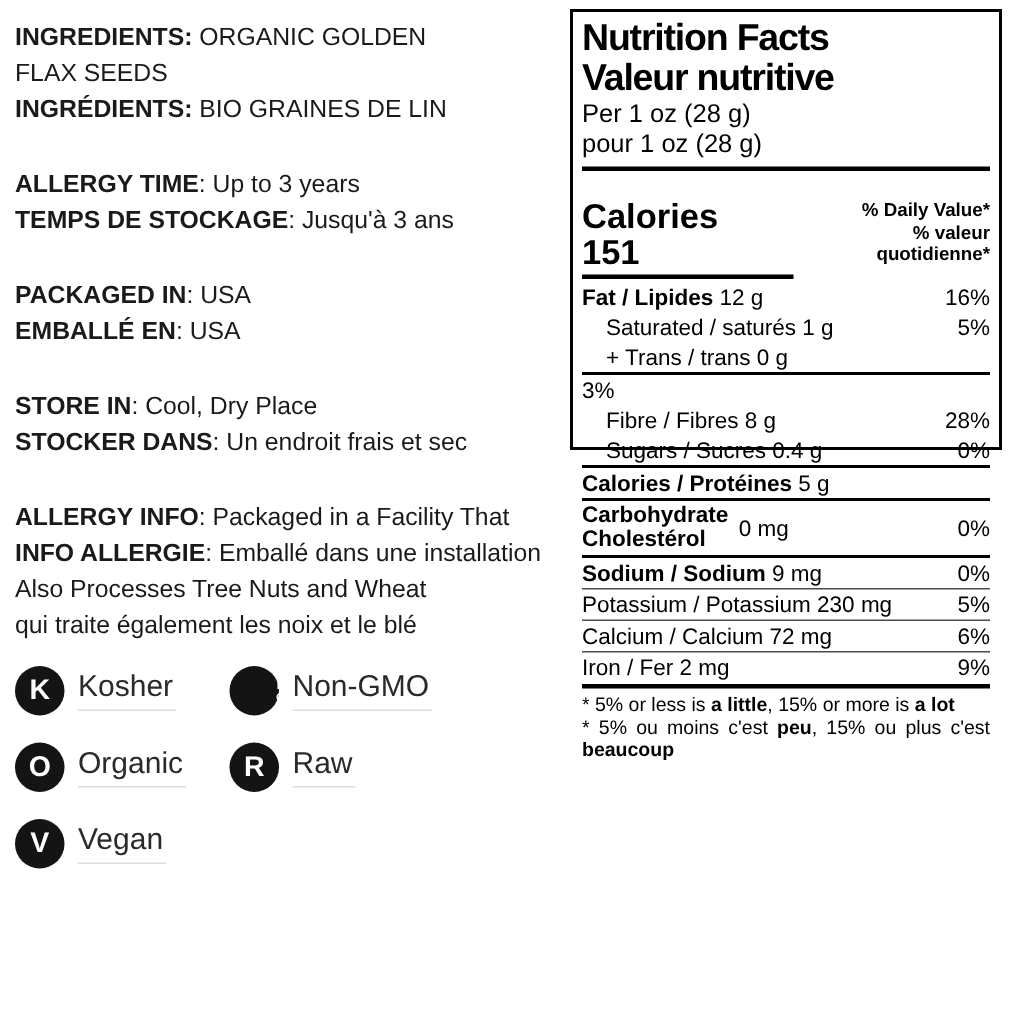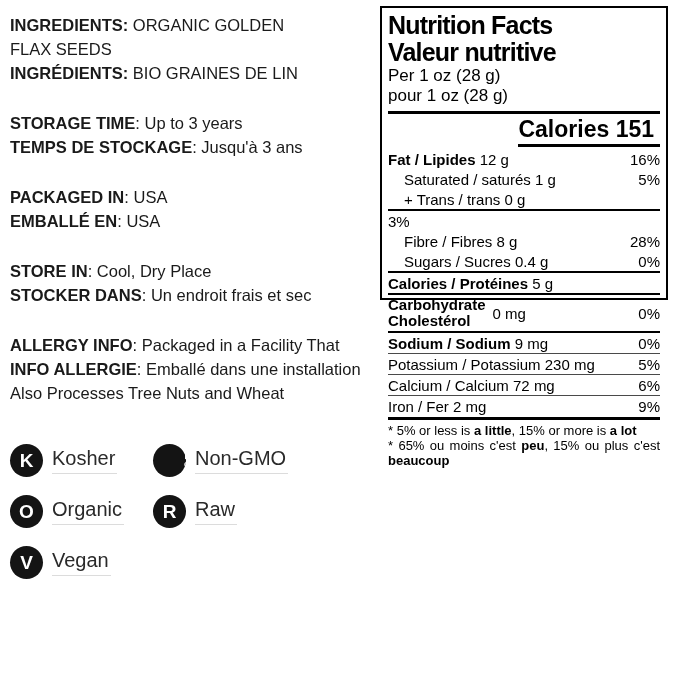--- a/index.html
+++ b/index.html
@@ -27,21 +27,21 @@
 
   
   #panel{
     position:absolute;left:380px;top:6px;width:288px;height:294px;
     border:2px solid #000;box-sizing:border-box;padding:4px 6px 0 6px;color:#000;
   }
   .nf-title{font-size:25px;font-weight:bold;line-height:27px;letter-spacing:-.8px;}
   .nf-serving{font-size:17px;line-height:20px;}
   .nf-serving:first-of-type{margin-top:3px;}
   .rule-thick{border-top:3px solid #000;margin-top:5px;}
-  .cal-row{display:flex;justify-content:flex-end;align-items:flex-start;padding-top:3px;}
+  .cal-row{display:flex;justify-content:space-between;align-items:flex-start;padding-top:18px;}
   .cal-left{font-size:23px;font-weight:bold;line-height:24px;border-bottom:3px solid #000;padding:0 6px 3px 0;}
   .dv{font-size:12.5px;font-weight:bold;text-align:right;line-height:14.5px;margin-top:1px;}
   #rows{margin-top:2px;}
   .row{display:flex;justify-content:space-between;font-size:15px;line-height:17px;padding:1.5px 0;gap:15px;}
   .row .pct{text-align:left;white-space:nowrap;}
   .row .nm{white-space:nowrap;}
   .bt2{border-top:2px solid #000;}
   .bt1{border-top:1px solid #4a4a4a;}
   .ind{padding-left:16px;}
   .row-two{align-items:center;}
@@ -55,35 +55,36 @@
 </head>
 <body>
 
 <div id="info-col">
     <div class="info-block">
       <div class="info-line"><span class="b">INGREDIENTS:</span><span> ORGANIC GOLDEN</span></div>
       <div class="info-line"><span>FLAX SEEDS</span></div>
       <div class="info-line"><span class="b">INGRÉDIENTS:</span><span> BIO GRAINES DE LIN</span></div>
     </div>
     <div class="info-block">
-      <div class="info-line"><span class="b">STORAGE TIME</span><span>: Up to 3 years</span></div>
+      <div class="info-line"><span class="b">ALLERGY TIME</span><span>: Up to 3 years</span></div>
       <div class="info-line"><span class="b">TEMPS DE STOCKAGE</span><span>: Jusqu'à 3 ans</span></div>
     </div>
     <div class="info-block">
       <div class="info-line"><span class="b">PACKAGED IN</span><span>: USA</span></div>
       <div class="info-line"><span class="b">EMBALLÉ EN</span><span>: USA</span></div>
     </div>
     <div class="info-block">
       <div class="info-line"><span class="b">STORE IN</span><span>: Cool, Dry Place</span></div>
       <div class="info-line"><span class="b">STOCKER DANS</span><span>: Un endroit frais et sec</span></div>
     </div>
     <div class="info-block">
       <div class="info-line"><span class="b">ALLERGY INFO</span><span>: Packaged in a Facility That</span></div>
       <div class="info-line"><span class="b">INFO ALLERGIE</span><span>: Emballé dans une installation</span></div>
       <div class="info-line"><span>Also Processes Tree Nuts and Wheat</span></div>
+      <div class="info-line"><span>qui traite également les noix et le blé</span></div>
     </div>
   </div>
 
 <div id="badges">
     <div class="badge">
       <div class="badge-circle">
         <div>K</div>
       </div>
       <div class="badge-label">Kosher</div>
     </div>
@@ -117,20 +118,24 @@
 <div id="panel">
   <div class="nf-title">Nutrition Facts</div>
   <div class="nf-title">Valeur nutritive</div>
   <div class="nf-serving">Per 1 oz (28 g)</div>
   <div class="nf-serving">pour 1 oz (28 g)</div>
   <div class="rule-thick"></div>
   <div class="cal-row">
     <div class="cal-left">
       <span>Calories</span>
       <span>151</span>
+    </div>
+    <div class="dv">
+      <div>% Daily Value*</div>
+      <div>% valeur quotidienne*</div>
     </div>
   </div>
   <div id="rows">
       <div class="row">
         <div class="nm"><span class="b">Fat / Lipides</span><span> 12 g</span></div>
         <div class="pct">16%</div>
       </div>
       <div class="row">
         <div class="nm ind">Saturated / saturés 1 g</div>
         <div class="pct">5%</div>
@@ -176,15 +181,15 @@
         <div class="nm">Calcium / Calcium 72 mg</div>
         <div class="pct">6%</div>
       </div>
       <div class="row bt1">
         <div class="nm">Iron / Fer 2 mg</div>
         <div class="pct">9%</div>
       </div>
     </div>
   <div class="footnote">
     <div class="en" id="footnote-en"><span>* 5% or less is </span><span class="b">a little</span><span>, 15% or more is </span><span class="b">a lot</span></div>
-    <div class="fr" id="footnote-fr"><span>* 65% ou moins c'est </span><span class="b">peu</span><span>, 15% ou plus c'est </span><span class="b">beaucoup</span></div>
+    <div class="fr" id="footnote-fr"><span>* 5% ou moins c'est </span><span class="b">peu</span><span>, 15% ou plus c'est </span><span class="b">beaucoup</span></div>
   </div>
 </div>
 
 </body></html>

